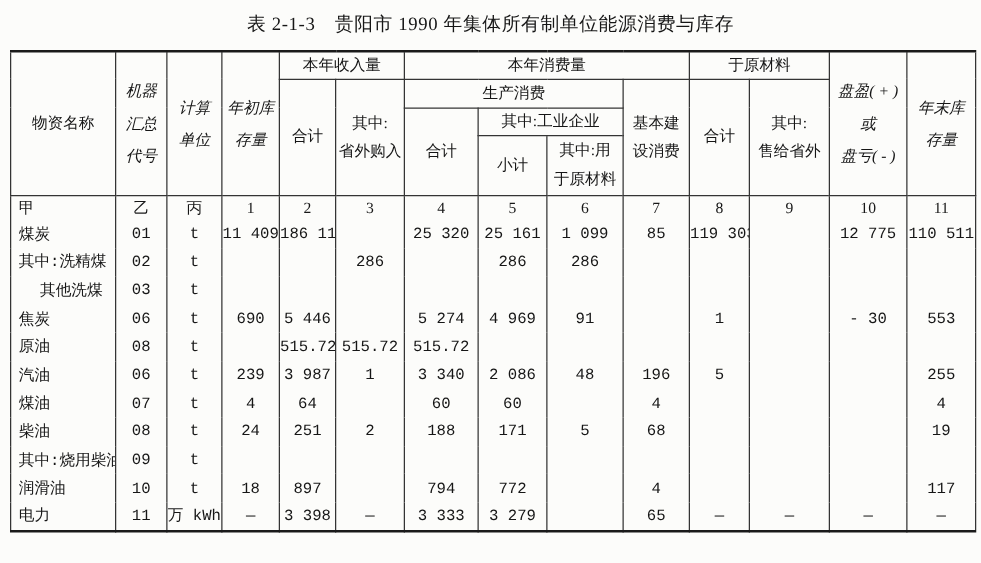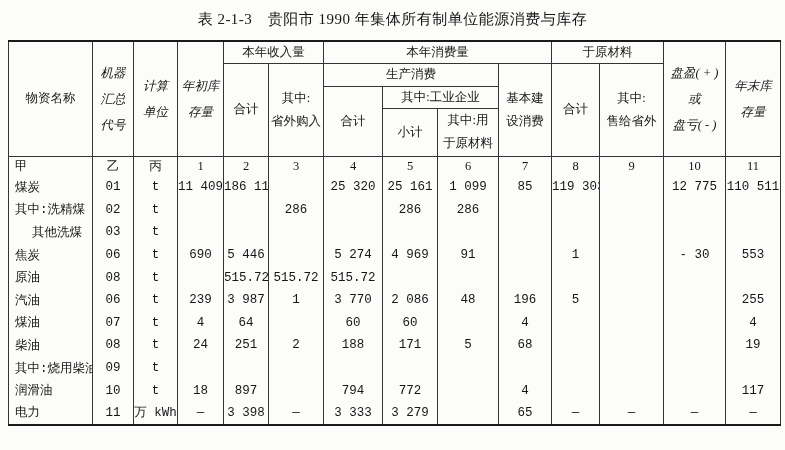--- a/index.html
+++ b/index.html
@@ -234,21 +234,21 @@
         <td></td>
         <td></td>
       </tr>
       <tr class="data-row">
         <td class="name-cell">汽油</td>
         <td>06</td>
         <td>t</td>
         <td>239</td>
         <td>3 987</td>
         <td>1</td>
-        <td>3 770</td>
+        <td>3 340</td>
         <td>2 086</td>
         <td>48</td>
         <td>196</td>
         <td>5</td>
         <td></td>
         <td></td>
         <td>255</td>
       </tr>
       <tr class="data-row">
         <td class="name-cell">煤油</td>

